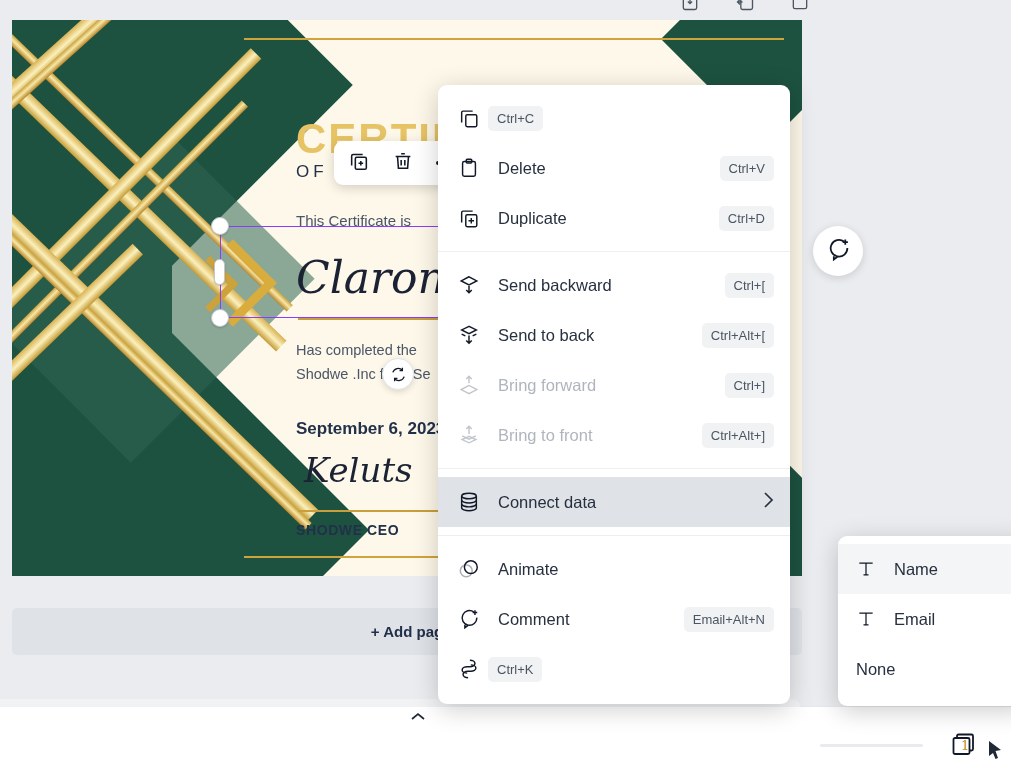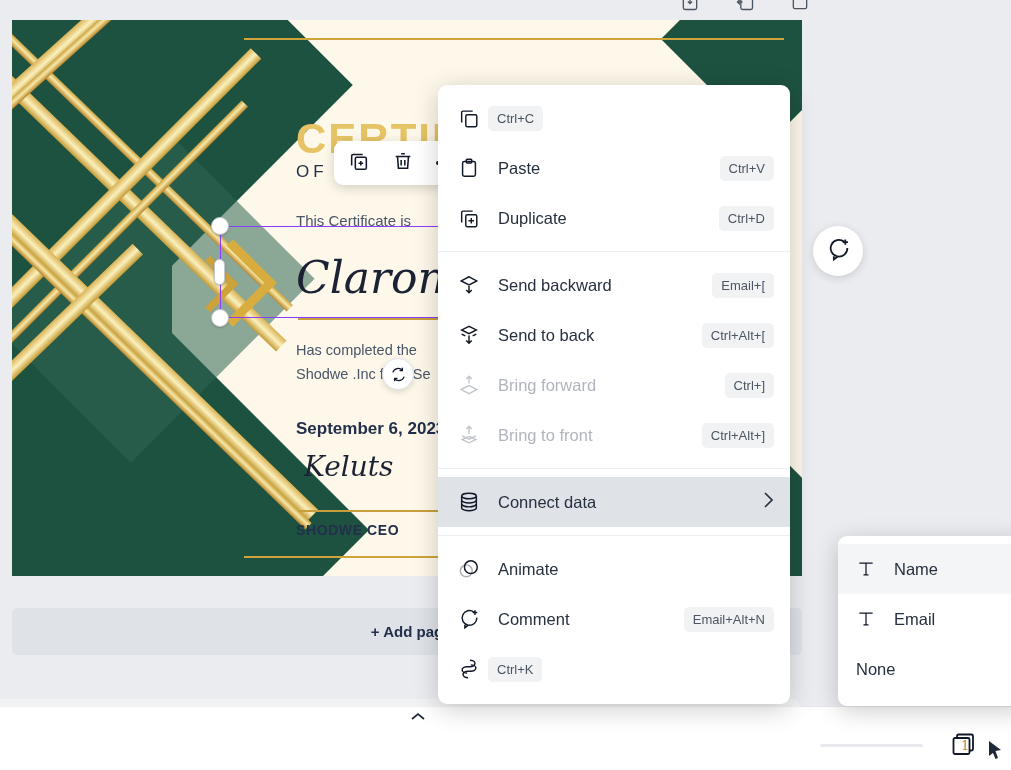--- a/index.html
+++ b/index.html
@@ -61,21 +61,21 @@
              letter-spacing:2px; color:#e6c364; }
   .c-of { position:absolute; top:142px; left:0; font-size:17px; letter-spacing:4px; color:#22304a; }
   .c-sub { position:absolute; top:192px; left:0; font-size:15px; color:#4a5568; white-space:nowrap; }
   .c-name { position:absolute; top:232px; left:0; font-family:"DejaVu Serif", serif;
             font-style:italic; font-size:44px; color:#1b2233; white-space:nowrap;}
   .c-nameline { position:absolute; top:298px; left:2px; width:480px; height:2px; background:#c89f3c; }
   .c-body1 { position:absolute; top:322px; left:0; font-size:14.5px; color:#4a5568; white-space:nowrap;}
   .c-body2 { position:absolute; top:346px; left:0; font-size:14.5px; color:#4a5568; white-space:nowrap;}
   .c-date { position:absolute; top:399px; left:0; font-size:17px; font-weight:bold; color:#22304a; }
   .c-sign { position:absolute; top:430px; left:8px; font-family:"DejaVu Serif", serif;
-            font-style:italic; font-size:28px; color:#1b2233; }
+            font-style:italic; font-size:34px; color:#1b2233; }
   .c-signline { position:absolute; top:490px; left:2px; width:300px; height:1.6px; background:#c89f3c; }
   .c-ceo { position:absolute; top:502px; left:0; font-size:14px; font-weight:bold;
            letter-spacing:.6px; color:#22304a; }
 
   
   .sel-box { position:absolute; left:220px; top:226px; width:480px; height:92px;
              border:1.6px solid #8b3dff; z-index:5; }
   .handle { position:absolute; background:#fff; border:1.3px solid #c3c7cd;
             border-radius:50%; width:18px; height:18px; z-index:6;
             box-shadow:0 1px 2px rgba(0,0,0,.18); }
@@ -288,21 +288,21 @@
         </span>
         <span class="kbd">Ctrl+C</span>
       </div>
       <div class="mi">
         <span class="ic">
           <svg width="22" height="22" viewBox="0 0 24 24">
             <rect x="5" y="5" width="14" height="16" rx="1.8"></rect>
             <rect x="9" y="2.5" width="6" height="4" rx="1"></rect>
           </svg>
         </span>
-        <span class="lbl">Paste</span>
+        <span class="lbl">Delete</span>
         <span class="kbd">Ctrl+V</span>
       </div>
       <div class="mi">
         <span class="ic">
           <svg width="22" height="22" viewBox="0 0 24 24">
             <rect x="8.5" y="8.5" width="12" height="13" rx="1.5"></rect>
             <path d="M16 4.5H5.5A1.5 1.5 0 004 6v11"></path>
             <path d="M14.5 12v6M11.5 15h6"></path>
           </svg>
         </span>
@@ -311,21 +311,21 @@
       </div>
       <div class="sep"></div>
       <div class="mi">
         <span class="ic">
           <svg width="22" height="22" viewBox="0 0 24 24">
             <path d="M12 3L3.5 7.5 12 12l8.5-4.5L12 3z"></path>
             <path d="M12 13v7M9 17.5l3 3 3-3"></path>
           </svg>
         </span>
         <span class="lbl">Send backward</span>
-        <span class="kbd">Email+[</span>
+        <span class="kbd">Ctrl+[</span>
       </div>
       <div class="mi">
         <span class="ic">
           <svg width="22" height="22" viewBox="0 0 24 24">
             <path d="M12 2.5L4 6.5l8 4 8-4-8-4z"></path>
             <path d="M4 11l4 2M20 11l-4 2"></path>
             <path d="M12 12.5v8M9 18l3 3 3-3"></path>
           </svg>
         </span>
         <span class="lbl">Send to back</span>

